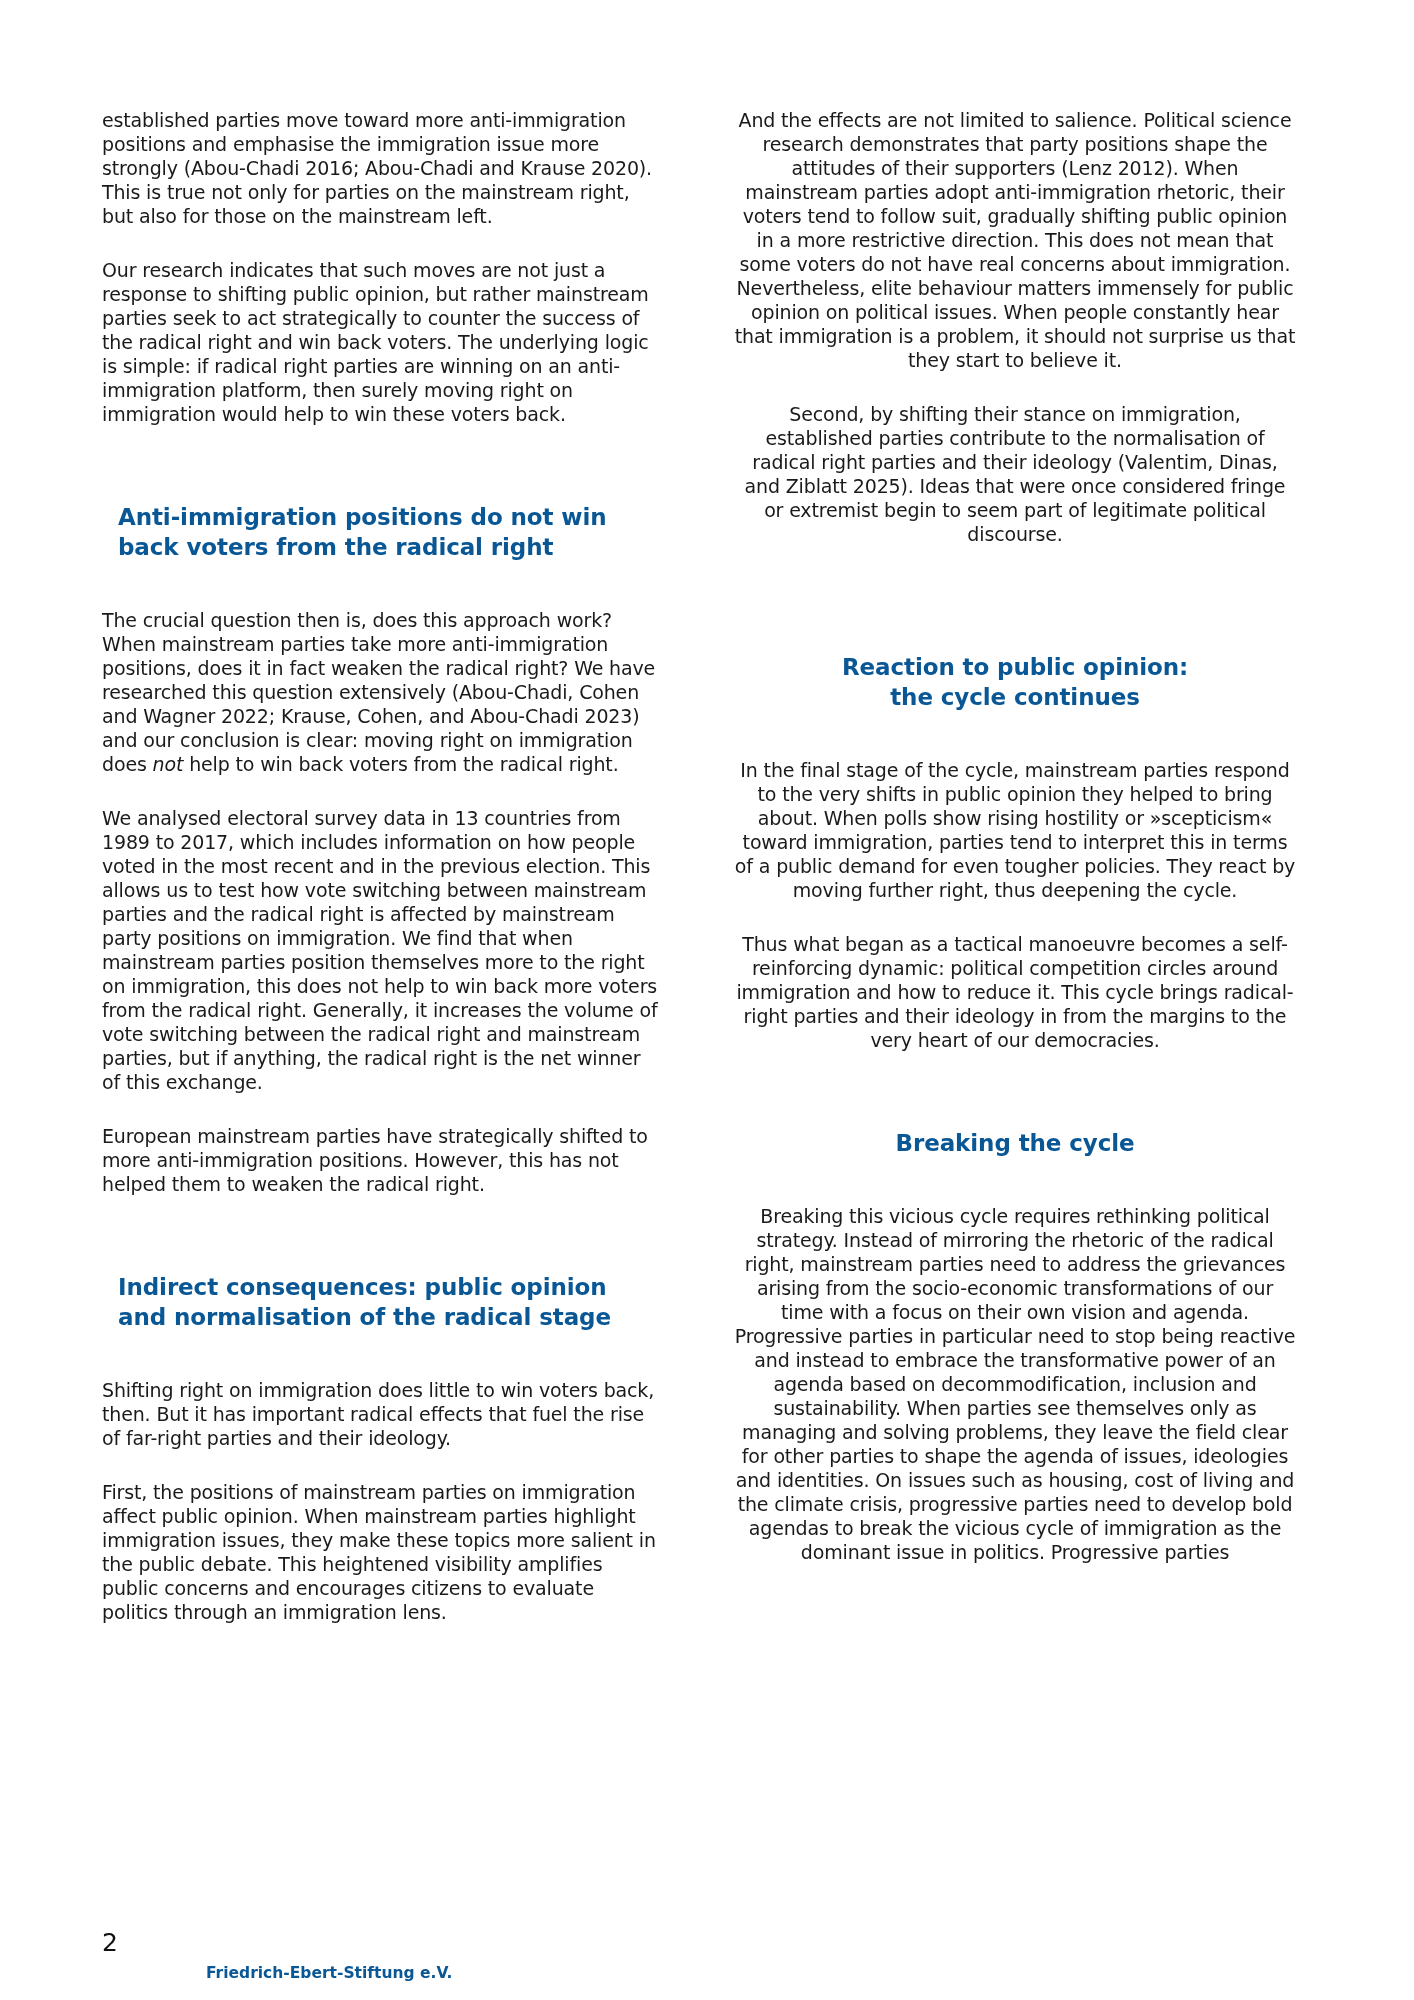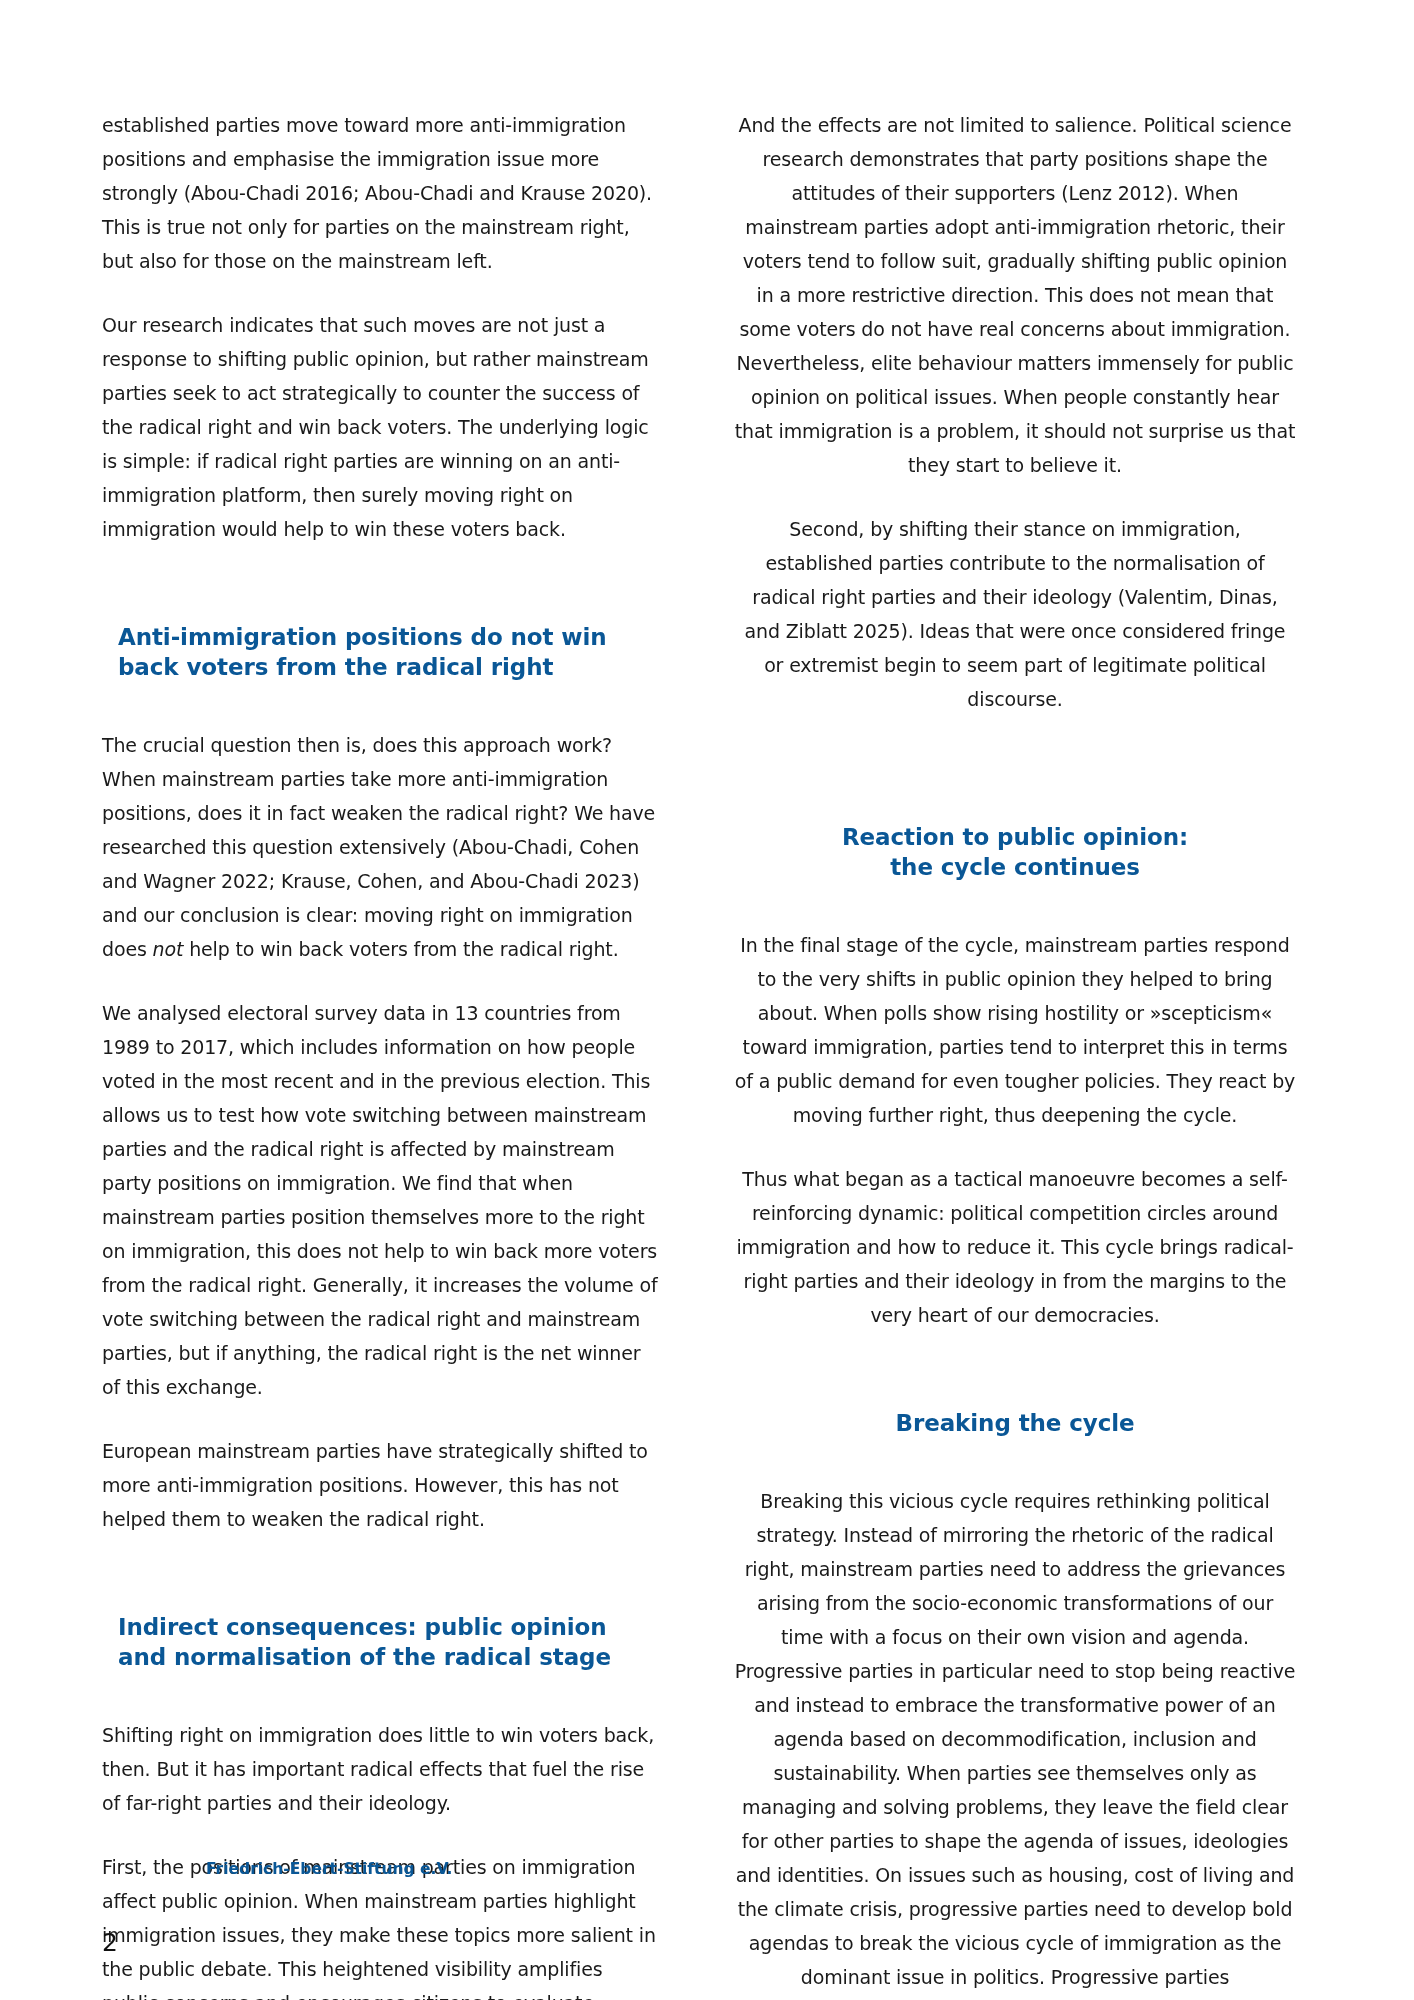--- a/index.html
+++ b/index.html
@@ -1,28 +1,28 @@
 <!DOCTYPE html>
 <html><head>
 <meta charset="utf-8">
 <style>
   html, body { margin: 0; padding: 0; background: #ffffff; }
   body { width: 1414px; height: 2000px; position: relative; overflow: hidden;
          font-family: "DejaVu Sans", sans-serif; color: #1a1a1a; }
   .col { position: absolute; top: 108px; width: 562px; }
   .col-left { left: 102px; }
   .col-right { left: 734px; text-align: center; }
-  p.body { margin: 0; font-size: 19px; line-height: 34px; letter-spacing: -0.15px; }
+  p.body { margin: 0; font-size: 19px; line-height: 24px; letter-spacing: -0.15px; }
   .gap-para { height: 30px; }
   .gap-head { height: 60px; }
   .gap-after-head { height: 30px; }
   h2.heading { margin: 16px; font-family: "DejaVu Sans", sans-serif; font-weight: bold;
                font-size: 23px; line-height: 30px; color: #0a5796; letter-spacing: -0.1px; }
   .page-number { position: absolute; left: 102px; top: 1928px; font-size: 25px; color: #111; }
-  .publisher { position: absolute; left: 206px; top: 1860px; font-size: 15.5px; font-weight: bold; color: #0a5796; }
+  .publisher { position: absolute; left: 206px; top: 1964px; font-size: 15.5px; font-weight: bold; color: #0a5796; }
   em { font-style: italic; }
 </style>
 </head>
 <body>
 
 <div class="col col-left">
   <p class="body">established parties move toward more anti-immigration positions and emphasise the immigration issue more strongly (Abou-Chadi 2016; Abou-Chadi and Krause 2020). This is true not only for parties on the mainstream right, but also for those on the mainstream left.</p>
   <div class="gap-para"></div>
   <p class="body">Our research indicates that such moves are not just a response to shifting public opinion, but rather mainstream parties seek to act strategically to counter the success of the radical right and win back voters. The underlying logic is simple: if radical right parties are winning on an anti-immigration platform, then surely moving right on immigration would help to win these voters back.</p>
   <div class="gap-head"></div>

